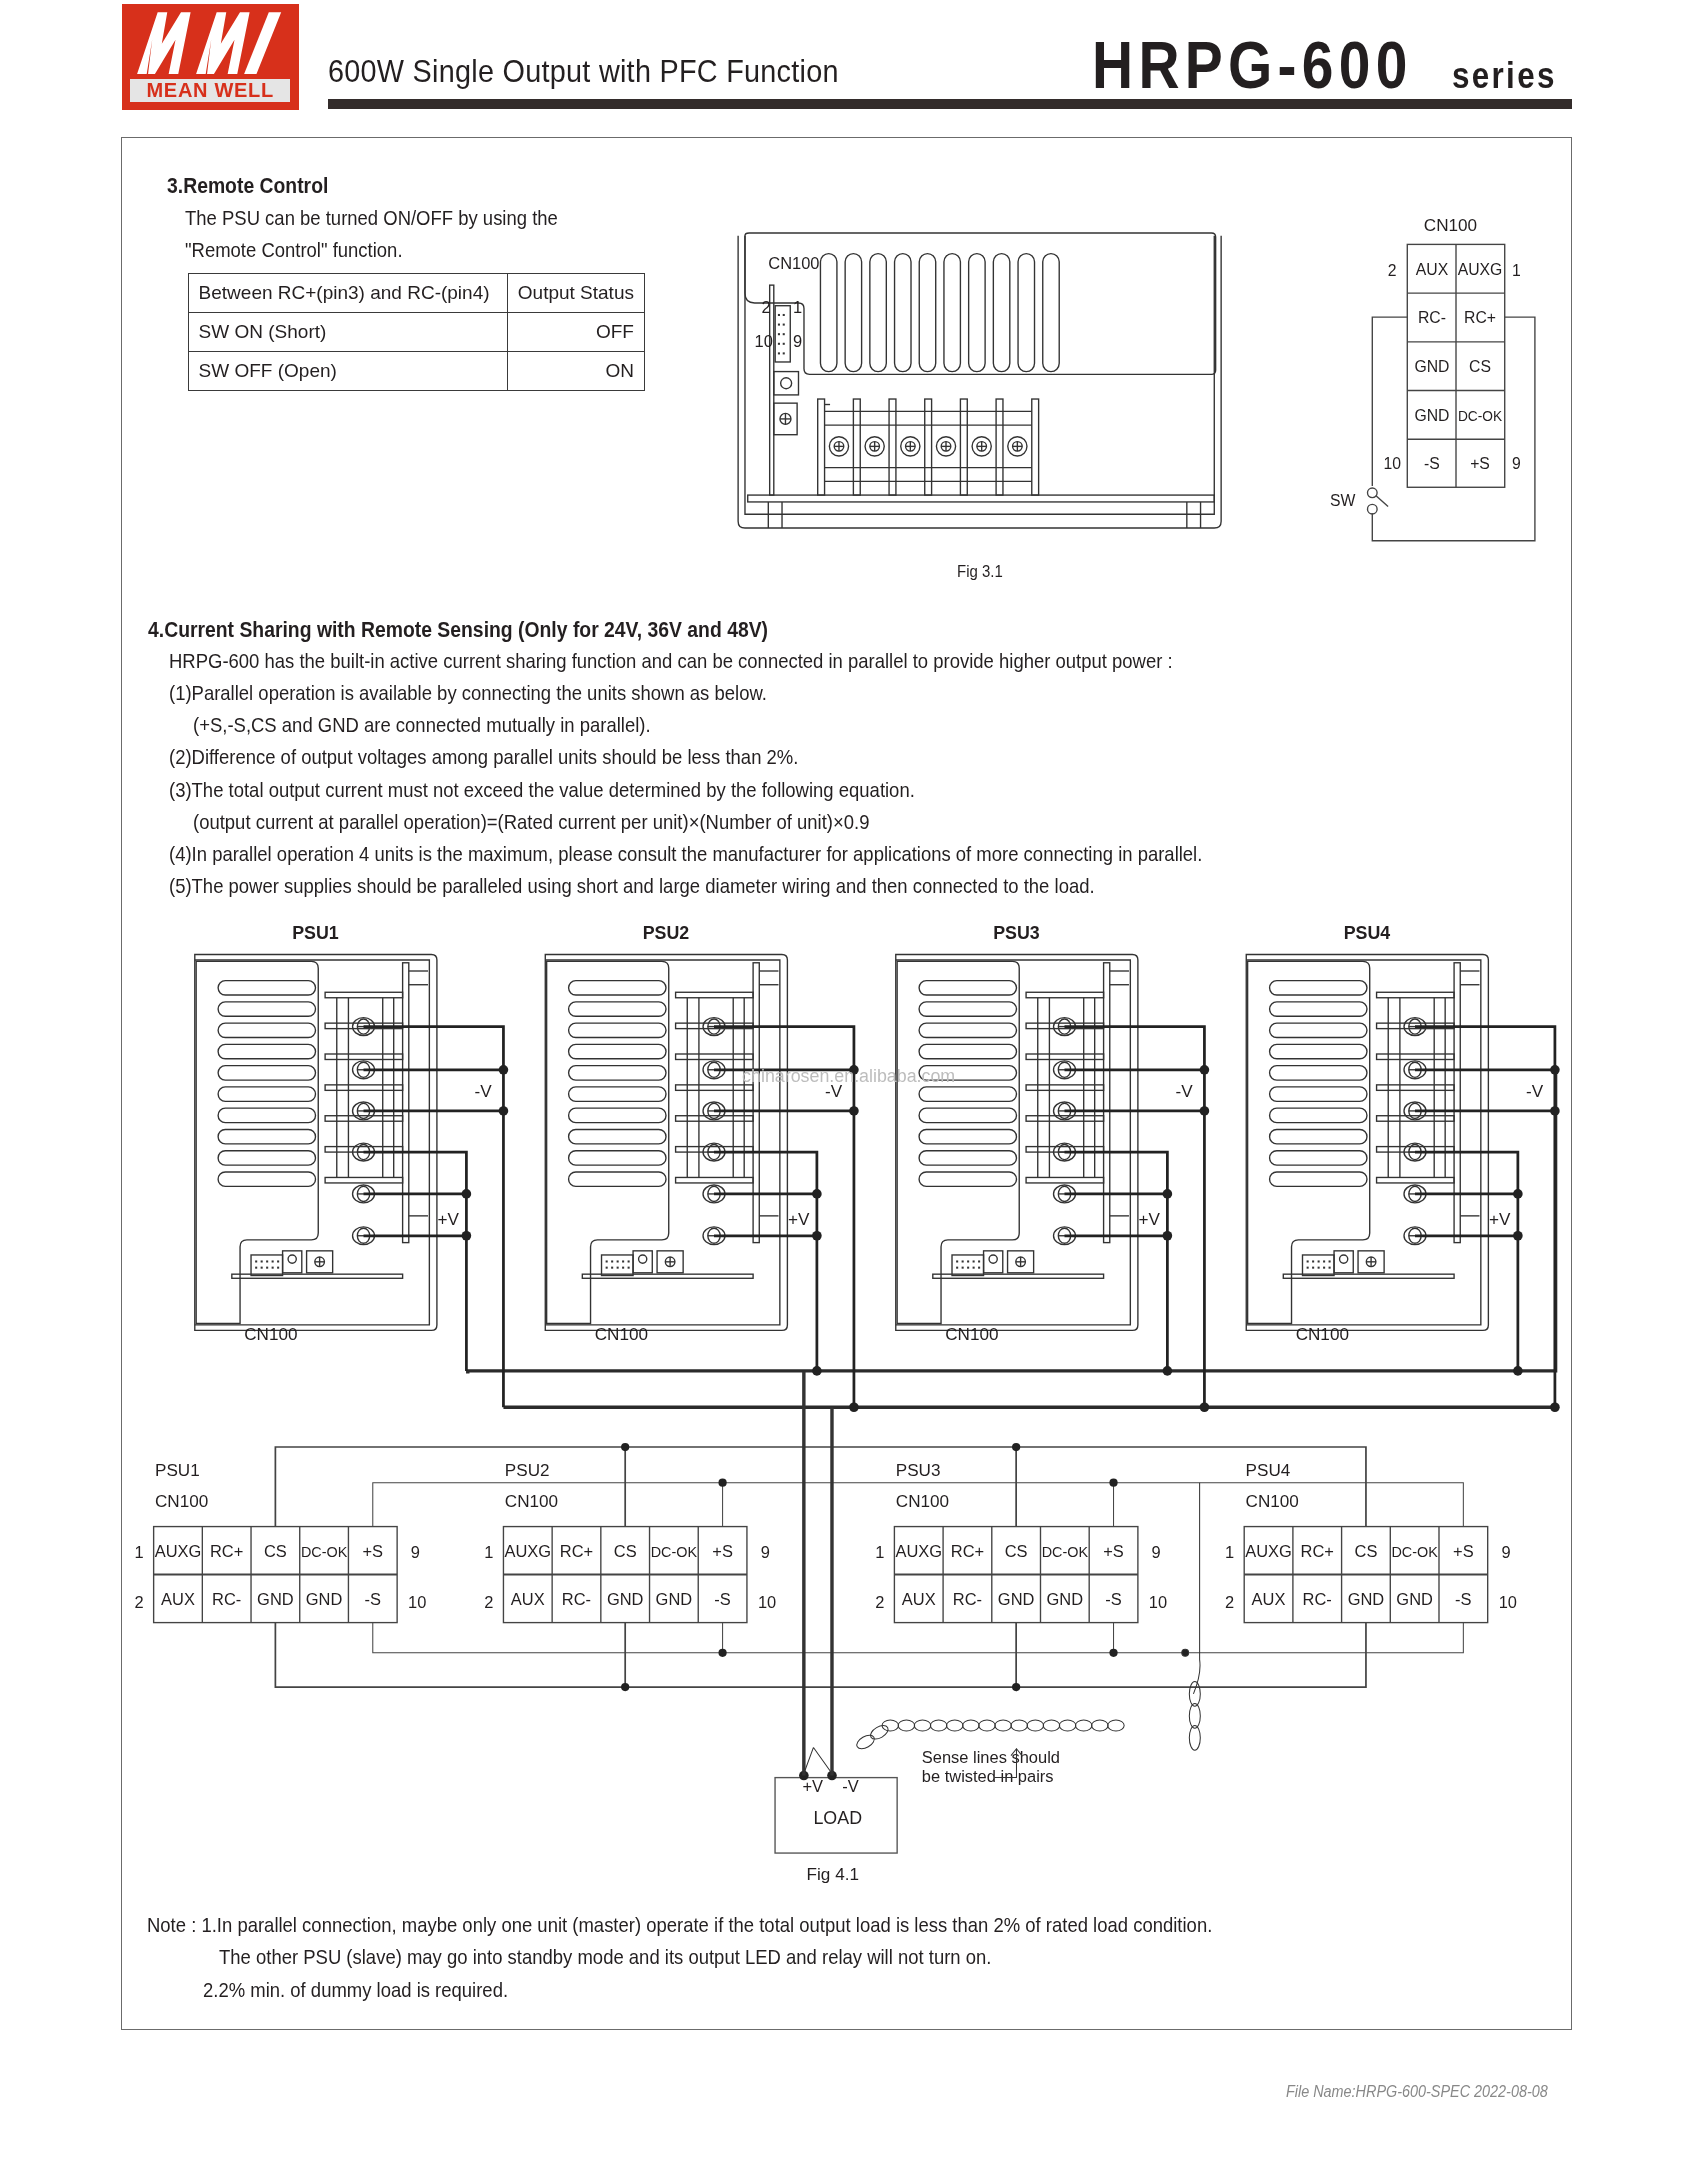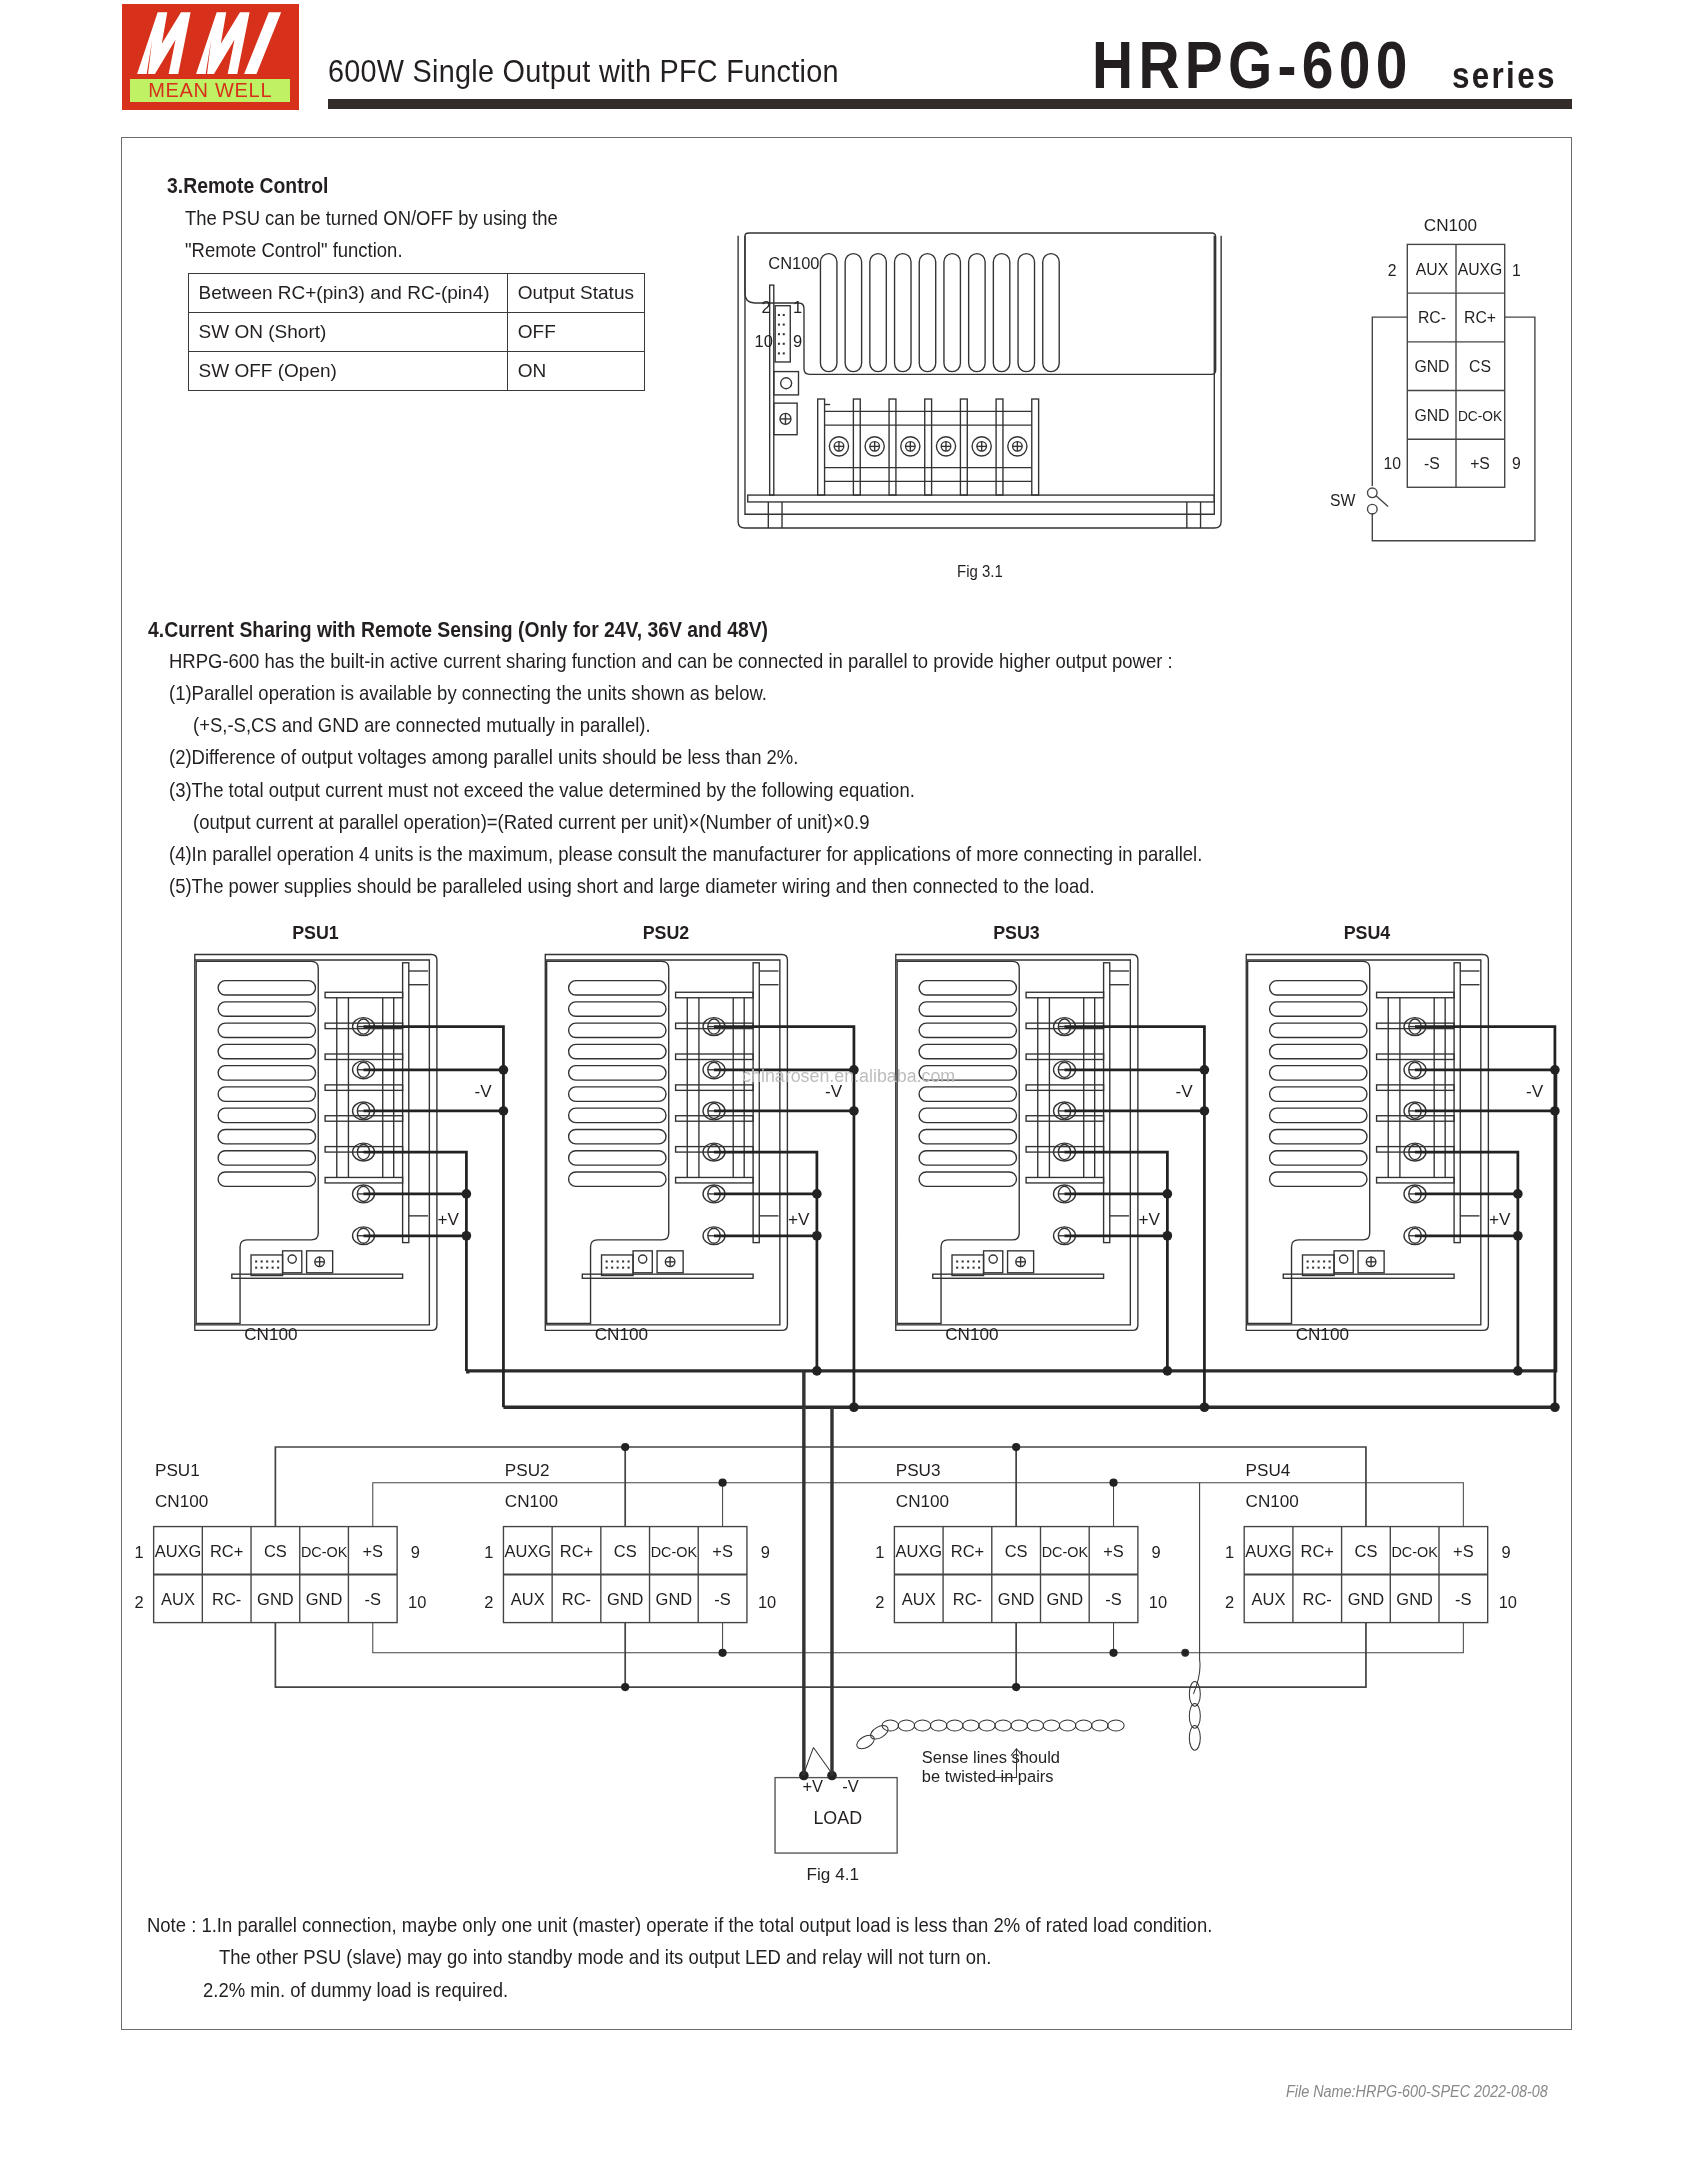--- a/index.html
+++ b/index.html
@@ -1,32 +1,32 @@
 <!DOCTYPE html>
 <html style="font-size:11px"><head>
 <meta charset="utf-8">
 <style>
   html, body { margin:0; padding:0; background:#ffffff; }
   body { width:1701px; height:2161px; position:relative; overflow:hidden; font-family:"Liberation Sans", sans-serif; color:#231f20; }
   .abs { position:absolute; }
   
   .logo { left:122px; top:4.1px; width:177px; height:106px; background:#d7301b; }
   .logo .mw { position:absolute; left:0; top:4.1px; width:177px; height:69px; }
-  .logo .brand { position:absolute; left:8.2px; top:75px; width:160px; height:23px; background:#bef264; color:#d7301b; font-weight:normal; font-size:20px; text-align:center; line-height:23px; letter-spacing:0.7px; font-family:"Liberation Sans", sans-serif; }
+  .logo .brand { position:absolute; left:8.2px; top:75px; width:160px; height:23px; background:#e5e5e5; color:#d7301b; font-weight:bold; font-size:20px; text-align:center; line-height:23px; letter-spacing:0.7px; font-family:"Liberation Sans", sans-serif; }
   .subtitle { left:328px; top:53px; font-size:32px; transform:scaleX(0.9); transform-origin:left top; color:#231f20; letter-spacing:0.3px; }
   .model { left:1092px; top:26px; font-size:67px; font-weight:bold; letter-spacing:6.2px; transform:scaleX(0.85); transform-origin:left top; }
   .series { left:1452px; top:55px; font-size:37px; font-weight:bold; letter-spacing:2.7px; transform:scaleX(0.85); transform-origin:left top; }
   .hbar { left:328px; top:99px; width:1244px; height:9.6px; background:#332c2b; }
   .frame { left:121px; top:137px; width:1451px; height:1893px; border:1.4px solid #6b6b6b; box-sizing:border-box; }
   .txt { font-size:21px; white-space:nowrap; transform:scaleX(0.88); transform-origin:left top; }
   .bold { font-weight:bold; }
   table.rc { position:absolute; left:188px; top:273px; border-collapse:collapse; font-size:19px; }
   table.rc td { border:1.4px solid #3a3a3a; height:38px; padding:0 9.6px; white-space:nowrap; }
   table.rc td.c1 { width:299px; }
-  table.rc td.c2 { width:100px; text-align:left; }
+  table.rc td.c2 { width:100px; text-align:right; }
   .footer { left:1286px; top:2083px; font-size:16px; font-style:italic; color:#888; transform:scaleX(0.9); transform-origin:left top; }
   svg text { font-family:"Liberation Sans", sans-serif; fill:#231f20; }
   .wm { font-size:26px; fill:#bdbdbd; }
 </style>
 </head>
 <body>
 
 <div class="abs logo">
   <svg class="mw" viewBox="0 0 258 100">
     <polygon points="22,96 52,6 66,6 58,52 86,6 100,6 82,96 68,96 78,46 48,96 38,96 44,46 36,96" fill="#fff"></polygon>

